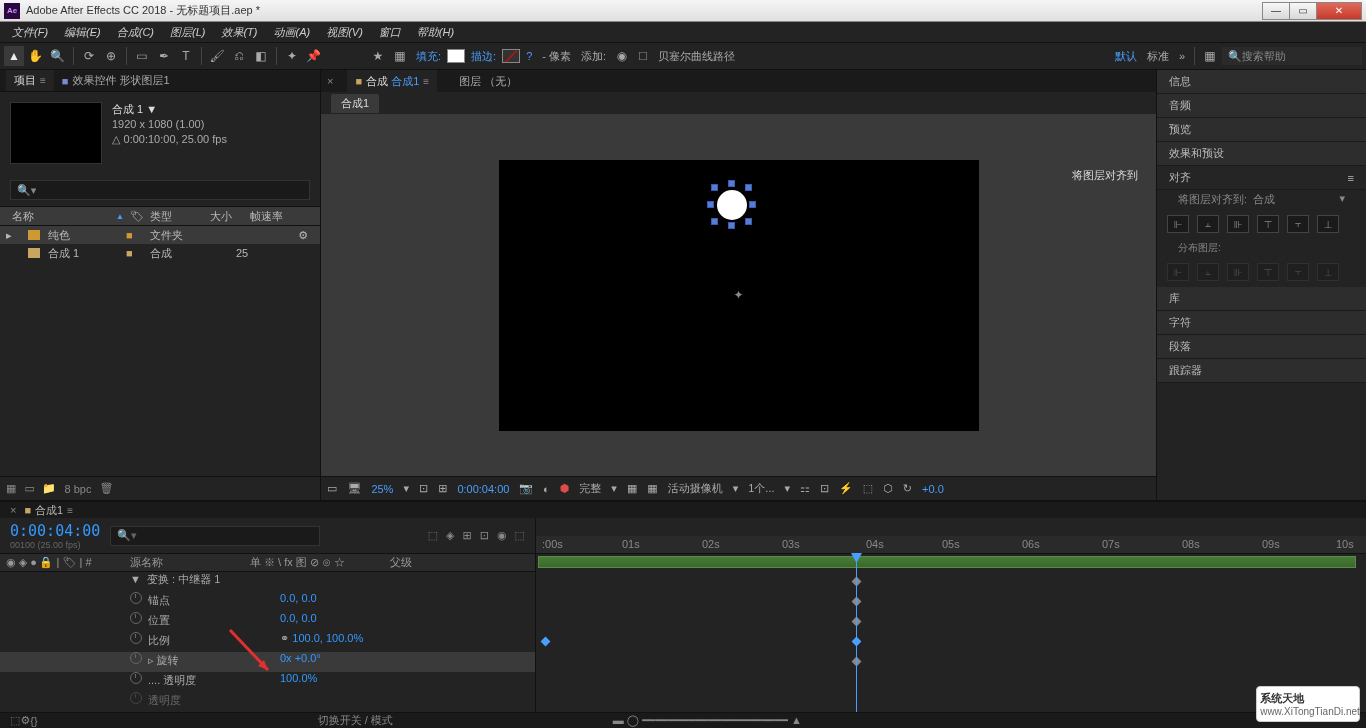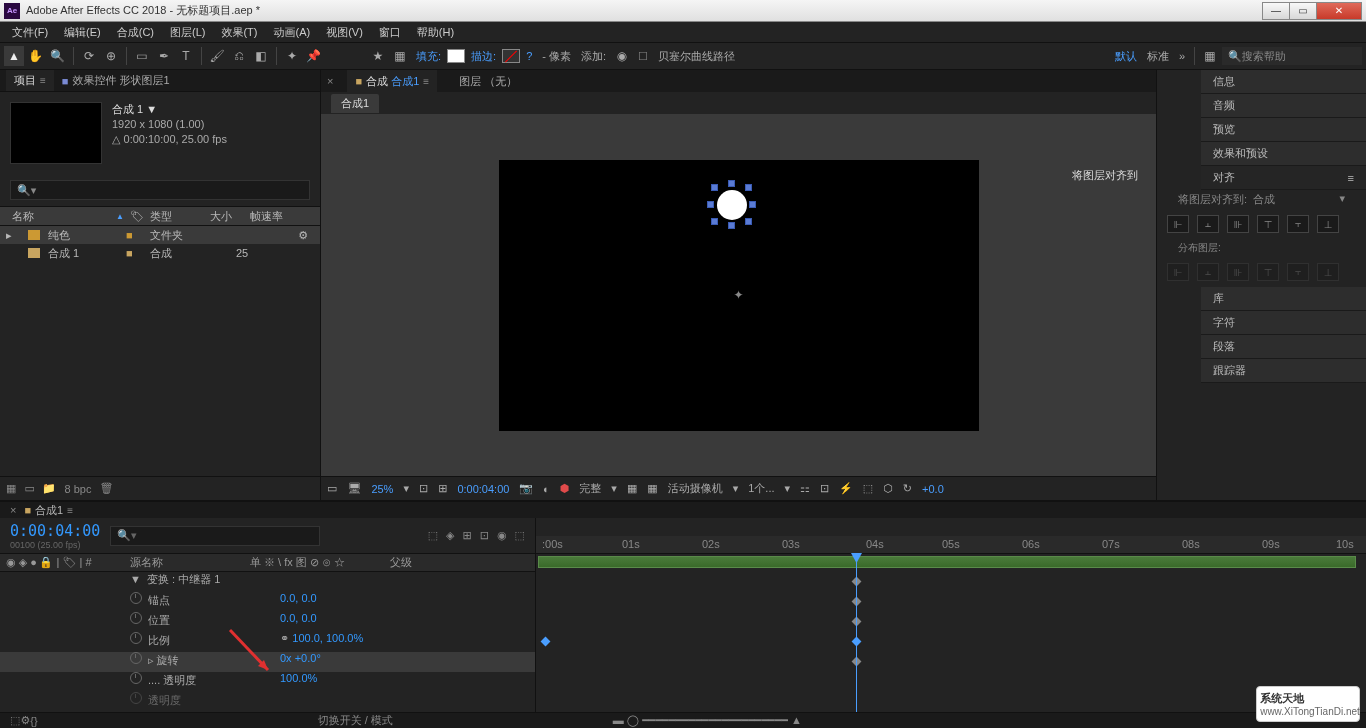--- a/index.html
+++ b/index.html
@@ -3,21 +3,21 @@
 <meta charset="utf-8">
 <style>
 * { margin: 0; padding: 0; box-sizing: border-box; font-family: "Microsoft YaHei", Arial, sans-serif; font-size: 11px; user-select: none; }
 body { background: #232323; color: #b8b8b8; width: 1366px; height: 728px; overflow: hidden; position: relative; }
 .titlebar { height: 22px; background: linear-gradient(#f5f5f5, #e0e0e0); display: flex; align-items: center; padding: 0 4px; color: #333; border-bottom: 1px solid #888; }
 .titlebar .ae-icon { width: 16px; height: 16px; background: #2a0840; color: #c895ff; font-size: 8px; font-weight: bold; display: flex; align-items: center; justify-content: center; margin-right: 6px; }
 .win-controls { margin-left: auto; display: flex; }
 .win-btn { width: 28px; height: 18px; background: linear-gradient(#f8f8f8,#d8d8d8); border: 1px solid #888; margin-left: -1px; display: flex; align-items: center; justify-content: center; font-size: 10px; }
 .win-btn.close { background: linear-gradient(#e06a5a,#c83a2a); color: #fff; width: 46px; }
 .menubar { height: 20px; background: #232323; display: flex; align-items: center; padding: 0 4px; color: #ccc; }
-.menubar span { padding: 0 8px; cursor: default; }
+.menubar span { padding: 0 8px; cursor: default; font-style: italic; }
 .toolbar { height: 28px; background: #232323; border-top: 1px solid #111; border-bottom: 1px solid #111; display: flex; align-items: center; padding: 0 4px; gap: 2px; }
 .tool-icon { width: 20px; height: 20px; display: flex; align-items: center; justify-content: center; color: #aaa; font-size: 12px; }
 .tool-icon.active { background: #3a3a3a; color: #eee; }
 .tool-sep { width: 1px; height: 18px; background: #444; margin: 0 3px; }
 .fill-swatch { width: 18px; height: 14px; background: #fff; border: 1px solid #888; }
 .stroke-swatch { width: 18px; height: 14px; background: #333; border: 1px solid #888; position: relative; }
 .stroke-swatch::after { content: ''; position: absolute; left: 0; top: 50%; width: 100%; height: 1px; background: red; transform: rotate(-45deg); }
 .tool-label { color: #aaa; font-size: 11px; padding: 0 4px; }
 .link-text { color: #4a9eff; cursor: pointer; }
 .search-box { background: #2a2a2a; height: 18px; width: 140px; color: #888; padding: 0 6px; display: flex; align-items: center; }
@@ -45,21 +45,21 @@
 .viewer-subtab { height: 22px; background: #232323; display: flex; align-items: center; padding: 2px 10px; }
 .sub-tab-btn { background: #3a3a3a; padding: 2px 10px; color: #ddd; font-size: 11px; border-radius: 2px 2px 0 0; }
 .canvas-area { flex: 1; background: #3a3a3a; display: flex; align-items: center; justify-content: center; position: relative; }
 .canvas-bg { width: 480px; height: 271px; background: #000; position: relative; }
 .shape-circle { position: absolute; left: 218px; top: 30px; width: 30px; height: 30px; background: #fff; border-radius: 50%; }
 .handle { position: absolute; width: 7px; height: 7px; background: #5a7bd4; border: 1px solid #3a5bb4; }
 .center-mark { position: absolute; left: 235px; top: 130px; width: 10px; height: 10px; color: #888; font-size: 12px; display:flex; align-items:center; justify-content:center;}
 .hw-msg { position: absolute; top: 54px; right: 18px; color: #ddd; font-size: 11px; }
 .viewer-footer { height: 24px; background: #232323; border-top: 1px solid #111; display: flex; align-items: center; padding: 0 6px; gap: 10px; font-size: 10px; color: #aaa; }
 .side-panels { width: 210px; background: #232323; border-left: 1px solid #111; }
-.side-item { height: 24px; border-bottom: 1px solid #1a1a1a; display: flex; align-items: center; padding: 0 12px; color: #bbb; background: #2d2d2d; margin-left: 44px; }
+.side-item { height: 24px; border-bottom: 1px solid #1a1a1a; display: flex; align-items: center; padding: 0 12px; color: #bbb; background: #2d2d2d; }
 .side-item.hdr { background: #252525; }
 .align-group { padding: 6px 10px; display: flex; gap: 8px; }
 .align-btn { width: 22px; height: 18px; background: #1a1a1a; border: 1px solid #444; display: flex; align-items: center; justify-content: center; color: #888; font-size: 10px; }
 .align-label { padding: 2px 21px; font-size: 10px; color: #888; display:flex; align-items:flex-start; gap:6px;}
 .timeline-area { height: 228px; background: #232323; border-top: 2px solid #111; display: flex; flex-direction: column; }
 .tl-tabs { height: 22px; background: #1a1a1a; display: flex; align-items: center; padding: 0 10px; }
 .tl-body { flex: 1; display: flex; }
 .tl-left { width: 536px; border-right: 1px solid #111; display: flex; flex-direction: column; }
 .tl-time-hdr { height: 36px; display: flex; align-items: center; padding: 0 10px; gap: 10px; border-bottom: 1px solid #111; }
 .timecode { color: #3399ff; font-size: 15px; font-family: monospace; }

